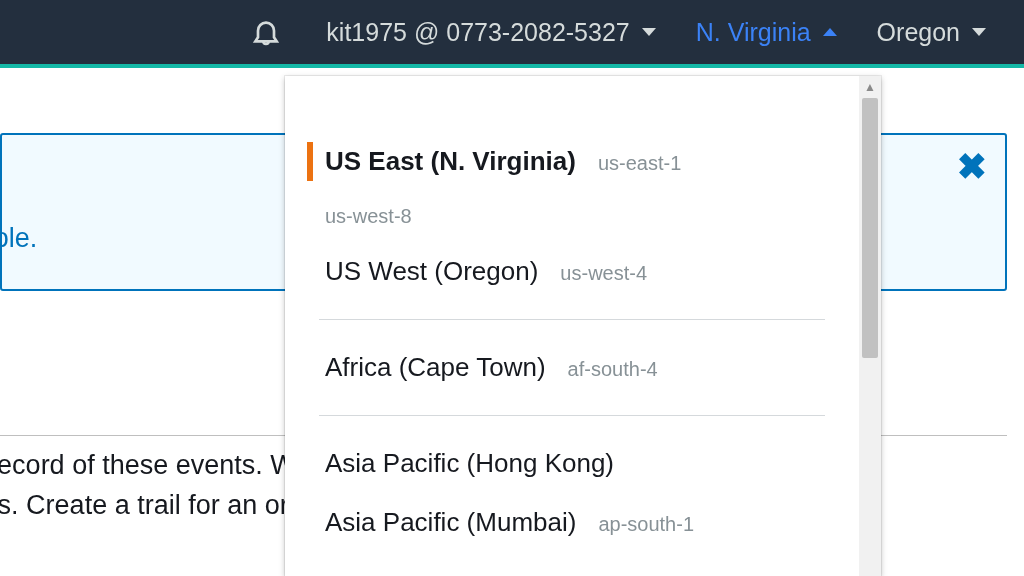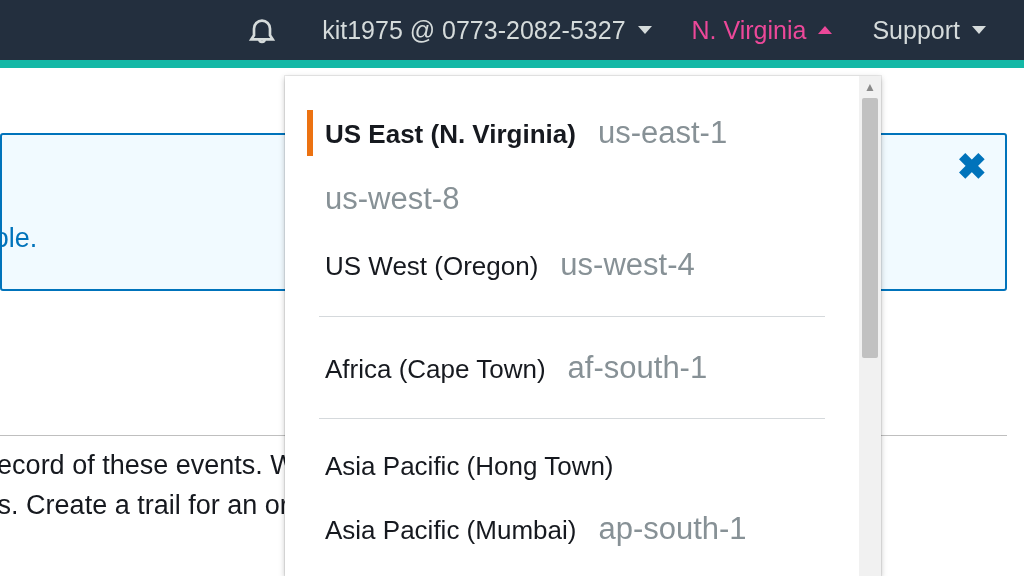--- a/index.html
+++ b/index.html
@@ -3,39 +3,39 @@
 <meta charset="utf-8">
 <style>
   * { box-sizing: border-box; margin: 0; padding: 0; }
   html, body { width: 1024px; height: 576px; overflow: hidden; font-family: "Amazon Ember", "Helvetica Neue", Arial, sans-serif; background: #fff; }
 
   
   .topbar {
     position: relative;
     height: 68px;
     background: #232f3e;
-    border-bottom: 8px solid #14b8a6;
+    border-bottom: 4px solid #14b8a6;
     display: flex;
     align-items: center;
     justify-content: flex-end;
     padding-right: 18px;
     color: #d5dbdb;
     font-size: 25px;
     z-index: 10;
   }
   .topbar .nav-item {
     display: flex;
     align-items: center;
     gap: 12px;
     padding: 0 20px;
     height: 100%;
     cursor: pointer;
     white-space: nowrap;
   }
-  .topbar .nav-item.region { color: #ec4899; }
+  .topbar .nav-item.region { color: #3b82f6; }
   .topbar .caret-down, .topbar .caret-up {
     width: 0; height: 0;
     border-left: 7px solid transparent;
     border-right: 7px solid transparent;
   }
   .topbar .caret-down { border-top: 8px solid currentColor; }
   .topbar .caret-up   { border-bottom: 8px solid currentColor; }
   .bell-wrap { padding: 0 24px; display:flex; align-items:center; cursor:pointer; }
   .bell-wrap svg { width: 32px; height: 32px; stroke: #d5dbdb; fill: none; stroke-width: 2; }
 
@@ -96,20 +96,21 @@
     height: 500px;              
     background: #fff;
     box-shadow: 0 2px 6px rgba(0,0,0,.25), 0 0 0 1px rgba(0,0,0,.07);
     z-index: 20;
     display: flex;
   }
   .region-scroll {
     flex: 1;
     overflow-y: auto;
     padding-top: 24px;
+    margin-top: 32px;
   }
   .scrollbar {
     width: 22px;
     background: #f1f1f1;
     position: relative;
   }
   .scrollbar .arrow {
     position: absolute;
     left: 0; right: 0;
     height: 22px;
@@ -131,21 +132,21 @@
     display: flex;
     align-items: baseline;
     gap: 22px;
     padding: 12px 0 12px 40px;
     font-size: 26px;
     color: #16191f;
     cursor: pointer;
     position: relative;
     line-height: 1.35;
   }
-  .region-item .code { color: #879196; font-size: 31px; }
+  .region-item .code { color: #879196; font-size: 20px; }
   .region-item.selected .label { font-weight: 700; }
   .region-item.selected::before {
     content: "";
     position: absolute;
     left: 22px; top: 10px; bottom: 10px;
     width: 6px;
     background: #ec7211;
   }
   .region-divider {
     margin: 18px 34px;
@@ -165,21 +166,21 @@
   </div>
   <div class="nav-item">
     <span>kit1975 @ 0773-2082-5327</span>
     <span class="caret-down"></span>
   </div>
   <div class="nav-item region">
     <span>N. Virginia</span>
     <span class="caret-up"></span>
   </div>
   <div class="nav-item">
-    <span>Support</span>
+    <span>Oregon</span>
     <span class="caret-down"></span>
   </div>
 </div>
 
 <div class="alert">
   <span class="msg">Experience the new console.</span>
   <span class="close">✖</span>
 </div>
 
 <div class="bg-sep"></div>
@@ -195,25 +196,25 @@
       <div class="region-item">
         <span class="code">us-west-8</span>
       </div>
       <div class="region-item">
         <span class="label">US West (Oregon)</span>
         <span class="code">us-west-4</span>
       </div>
       <hr class="region-divider">
       <div class="region-item">
         <span class="label">Africa (Cape Town)</span>
-        <span class="code">af-south-1</span>
+        <span class="code">af-south-4</span>
       </div>
       <hr class="region-divider">
       <div class="region-item">
-        <span class="label">Asia Pacific (Hong Town)</span>
+        <span class="label">Asia Pacific (Hong Kong)</span>
       </div>
       <div class="region-item">
         <span class="label">Asia Pacific (Mumbai)</span>
         <span class="code">ap-south-1</span>
       </div>
     </div>
   <div class="scrollbar">
     <div class="arrow top">▲</div>
     <div class="thumb"></div>
   </div>

